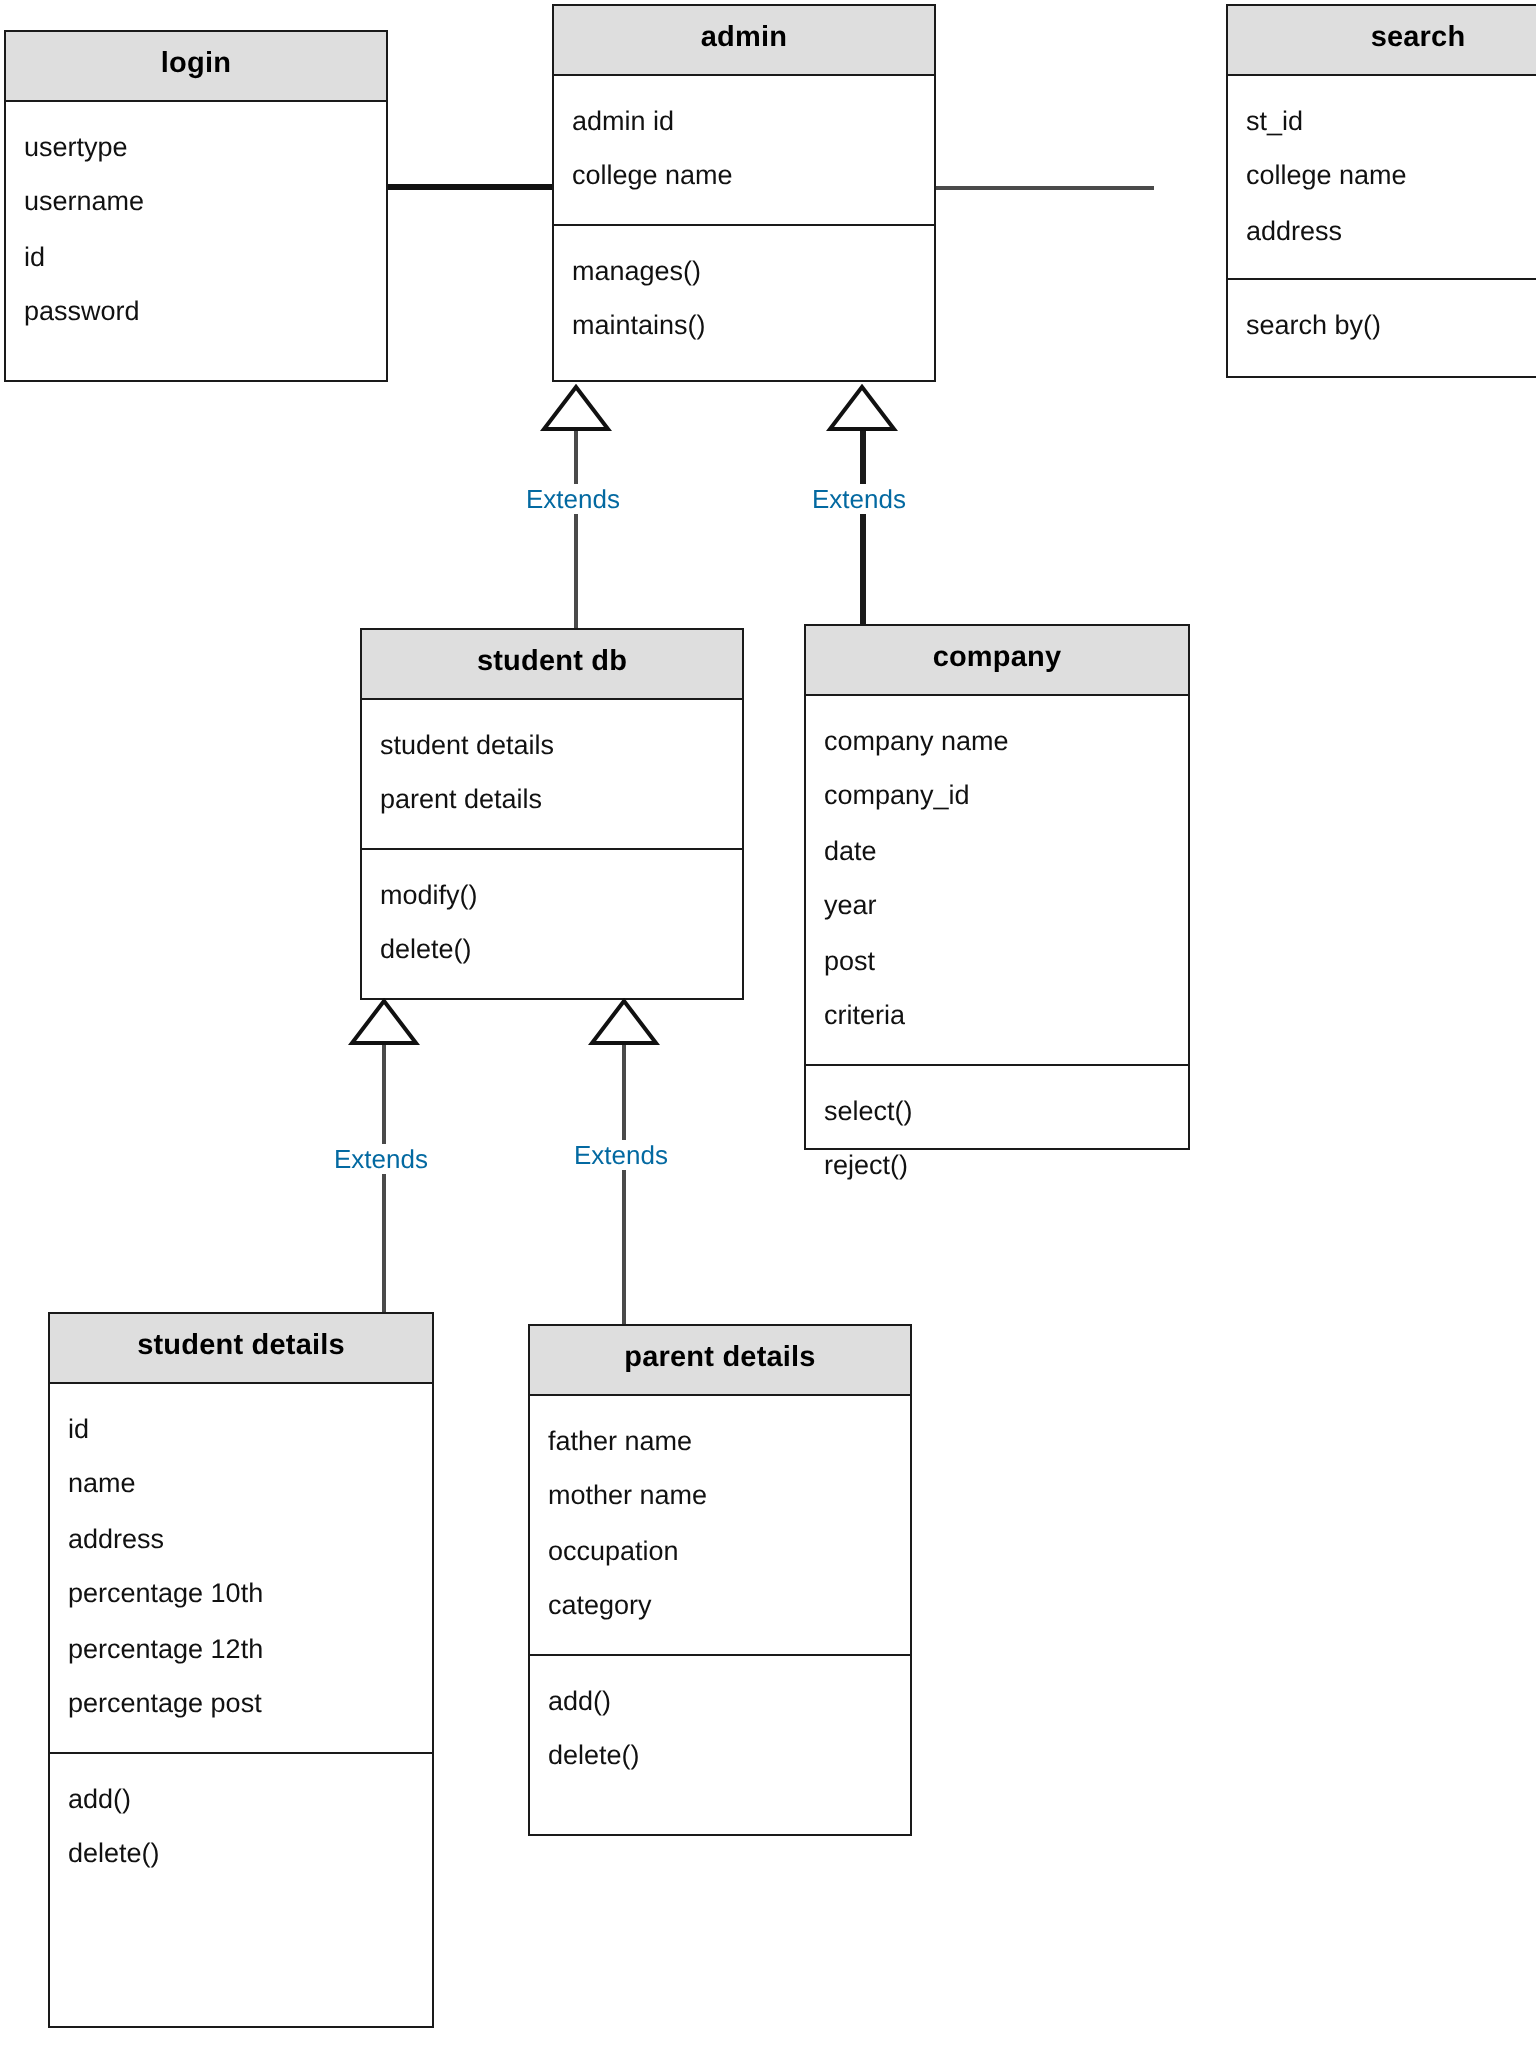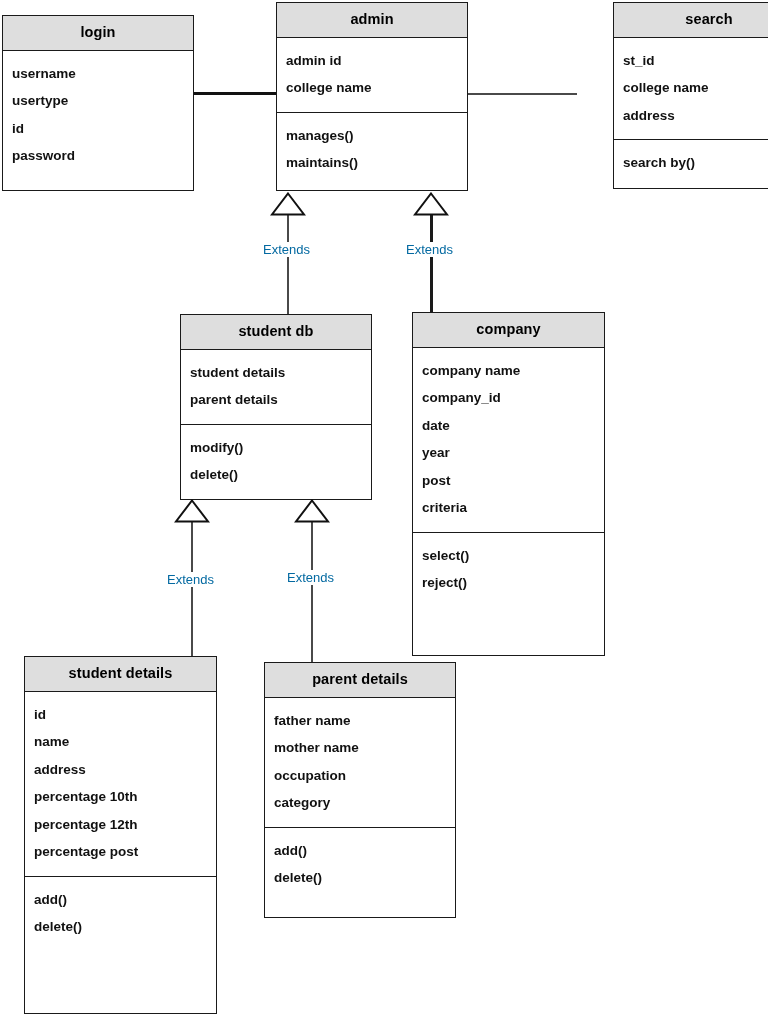--- a/index.html
+++ b/index.html
@@ -36,21 +36,20 @@
     font-weight: bold;
     font-size: 14.5px;
     color: #000000;
     line-height: 1;
     padding: 9px 4px 10px 4px;
     letter-spacing: 0.1px;
   }
   .uml-compartment {
     box-sizing: border-box;
     padding: 9px 0 10px 0;
-    font-weight: bold;
   }
   .uml-compartment + .uml-compartment {
     border-top: 1.6px solid #1a1a1a;
   }
   .uml-item {
     font-size: 13.5px;
     color: #111111;
     line-height: 1;
     padding: 7px 0 7px 9px;
     white-space: nowrap;
@@ -131,22 +130,22 @@
 
   <div class="edge-label" style="left:404px; top:242px;">Extends</div>
 
   <div class="edge-label" style="left:165px; top:572px;">Extends</div>
 
   <div class="edge-label" style="left:285px; top:570px;">Extends</div>
 
   <div class="uml-class" style="left:2px; top:15px; width:192px; height:176px;">
     <div class="uml-header">login</div>
     <div class="uml-compartment">
+      <div class="uml-item">usertype</div>
       <div class="uml-item">username</div>
-      <div class="uml-item">usertype</div>
       <div class="uml-item">id</div>
       <div class="uml-item">password</div>
     </div>
   </div>
 
   <div class="uml-class" style="left:276px; top:2px; width:192px; height:189px;">
     <div class="uml-header">admin</div>
     <div class="uml-compartment">
       <div class="uml-item">admin id</div>
       <div class="uml-item">college name</div>
@@ -174,21 +173,21 @@
     <div class="uml-compartment">
       <div class="uml-item">student details</div>
       <div class="uml-item">parent details</div>
     </div>
     <div class="uml-compartment">
       <div class="uml-item">modify()</div>
       <div class="uml-item">delete()</div>
     </div>
   </div>
 
-  <div class="uml-class" style="left:402px; top:312px; width:193px; height:344px;margin-left:10px;">
+  <div class="uml-class" style="left:402px; top:312px; width:193px; height:263px;">
     <div class="uml-header">company</div>
     <div class="uml-compartment">
       <div class="uml-item">company name</div>
       <div class="uml-item">company_id</div>
       <div class="uml-item">date</div>
       <div class="uml-item">year</div>
       <div class="uml-item">post</div>
       <div class="uml-item">criteria</div>
     </div>
     <div class="uml-compartment">

